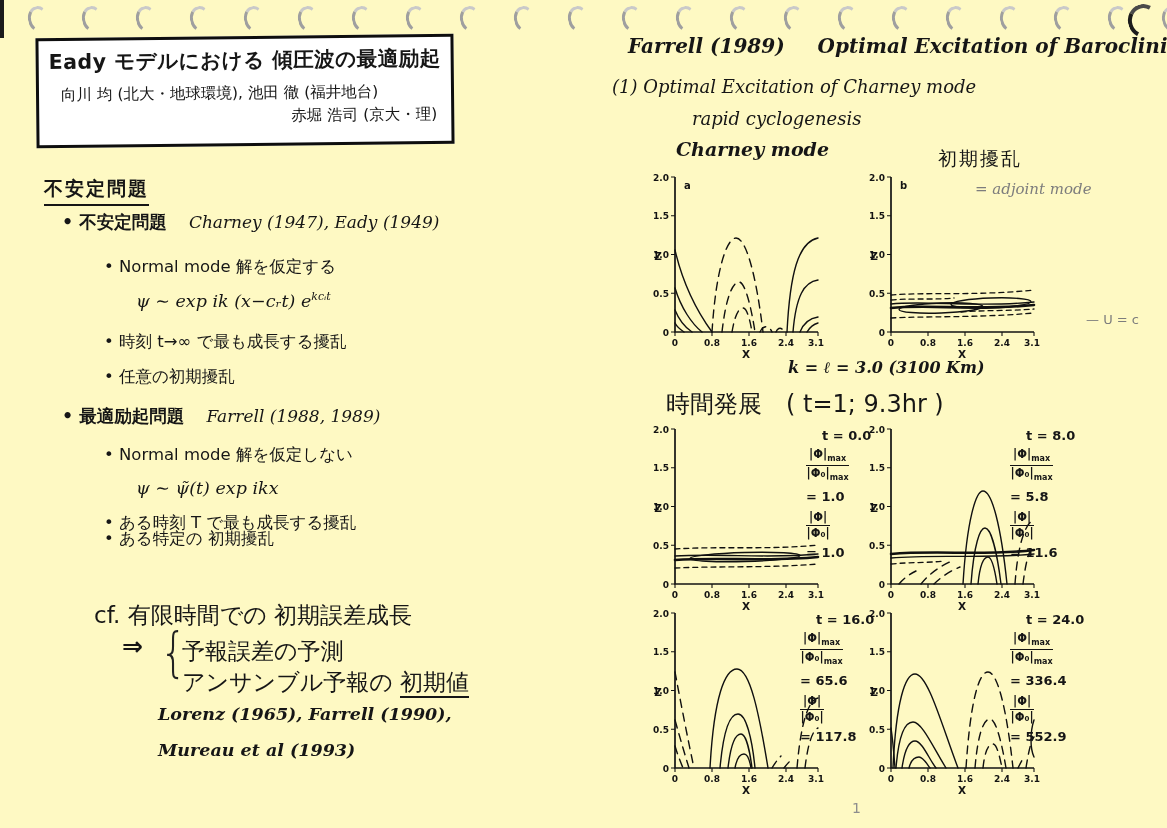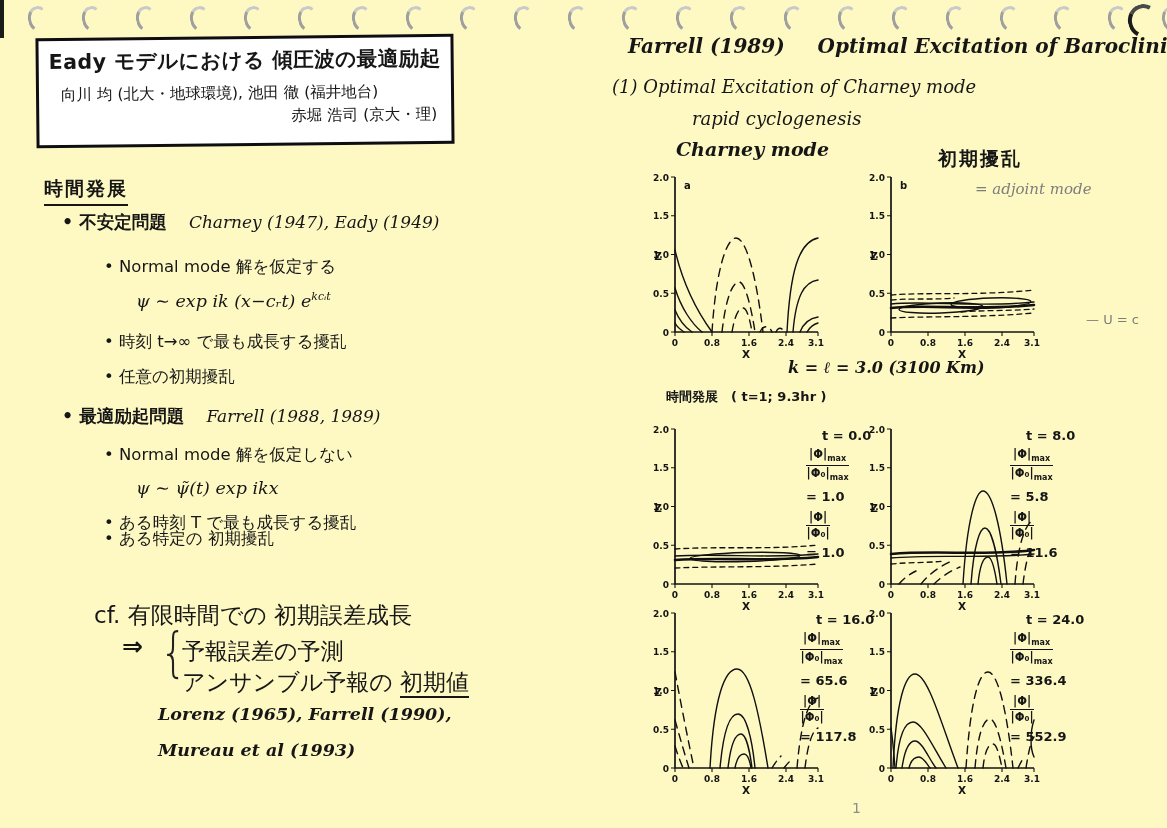--- a/index.html
+++ b/index.html
@@ -83,21 +83,21 @@
       <span class="hole"></span>
   </div>
   <div class="hole-big"></div>
 
   <div class="tbox">
     <div class="t1">Eady モデルにおける 傾圧波の最適励起</div>
     <div class="t2">向川 均 (北大・地球環境),  池田 徹 (福井地台)</div>
     <div class="t3">赤堀 浩司 (京大・理)</div>
   </div>
 
-  <div class="abs heading" style="left:44px;top:176px;">時間発展</div>
+  <div class="abs heading" style="left:44px;top:176px;">不安定問題</div>
 
   <div class="abs b1" style="left:62px;top:210px;">
     <span>• 不安定問題</span>
     <span class="refs script">Charney (1947),  Eady (1949)</span>
   </div>
   <div class="abs b2" style="left:104px;top:256px;">• Normal mode 解を仮定する</div>
   <div class="abs b2" style="left:104px;top:331px;">• 時刻 t→∞ で最も成長する擾乱</div>
   <div class="abs formula script" style="left:136px;top:290px;">
     <span>ψ ∼ exp ik (x−cᵣt) e</span><sup>kcᵢt</sup>
   </div>
@@ -123,25 +123,25 @@
   <div class="abs b1 script" style="left:158px;top:740px;">Mureau et al (1993)</div>
 
   <div class="abs script" style="left:628px;top:34px;font-size:20px;font-weight:600;">
     <span>Farrell (1989)</span>
     <span style="margin-left:26px;">Optimal Excitation of Baroclinic Waves</span>
   </div>
   <div class="abs script" style="left:612px;top:76px;font-size:18px;">(1) Optimal Excitation of Charney mode</div>
   <div class="abs script" style="left:692px;top:108px;font-size:18px;">rapid cyclogenesis</div>
 
   <div class="abs script" style="left:676px;top:138px;font-size:19px;font-weight:600;">Charney mode</div>
-  <div class="abs" style="left:938px;top:146px;font-size:19px;font-weight:700;letter-spacing:2px;">初期擾乱</div>
+  <div class="abs" style="left:938px;top:146px;font-size:19px;font-weight:400;letter-spacing:2px;">初期擾乱</div>
   <div class="abs pencil script" style="left:975px;top:180px;font-size:15px;">= adjoint mode</div>
   <div class="abs pencil" style="left:1086px;top:312px;font-size:13px;">— U = c</div>
   <div class="abs script" style="left:788px;top:358px;font-size:16px;font-weight:600;">k = ℓ = 3.0 (3100 Km)</div>
-  <div class="abs" style="left:666px;top:388px;font-size:13px;font-weight:700;text-align:center;">時間発展　( t=1;  9.3hr )</div>
+  <div class="abs" style="left:666px;top:388px;font-size:24px;font-weight:400;text-align:center;">時間発展　( t=1;  9.3hr )</div>
 
   <svg class="abs" style="left:650px;top:172px;" width="175" height="188" viewBox="0 0 175 188">
     <g>
       <path class="ax" d="M25,5 V160 H168"></path>
       <path class="tk" d="M21,5 H25 M21,43.75 H25 M21,82.5 H25 M21,121.25 H25 M21,160 H25 M25,160 V164 M62,160 V164 M99,160 V164 M136,160 V164 M168,160 V164"></path>
       <text class="tick" x="19" y="9" text-anchor="end">2.0</text>
       <text class="tick" x="19" y="47" text-anchor="end">1.5</text>
       <text class="tick" x="19" y="86" text-anchor="end">1.0</text>
       <text class="tick" x="19" y="125" text-anchor="end">0.5</text>
       <text class="tick" x="19" y="164" text-anchor="end">0</text>

